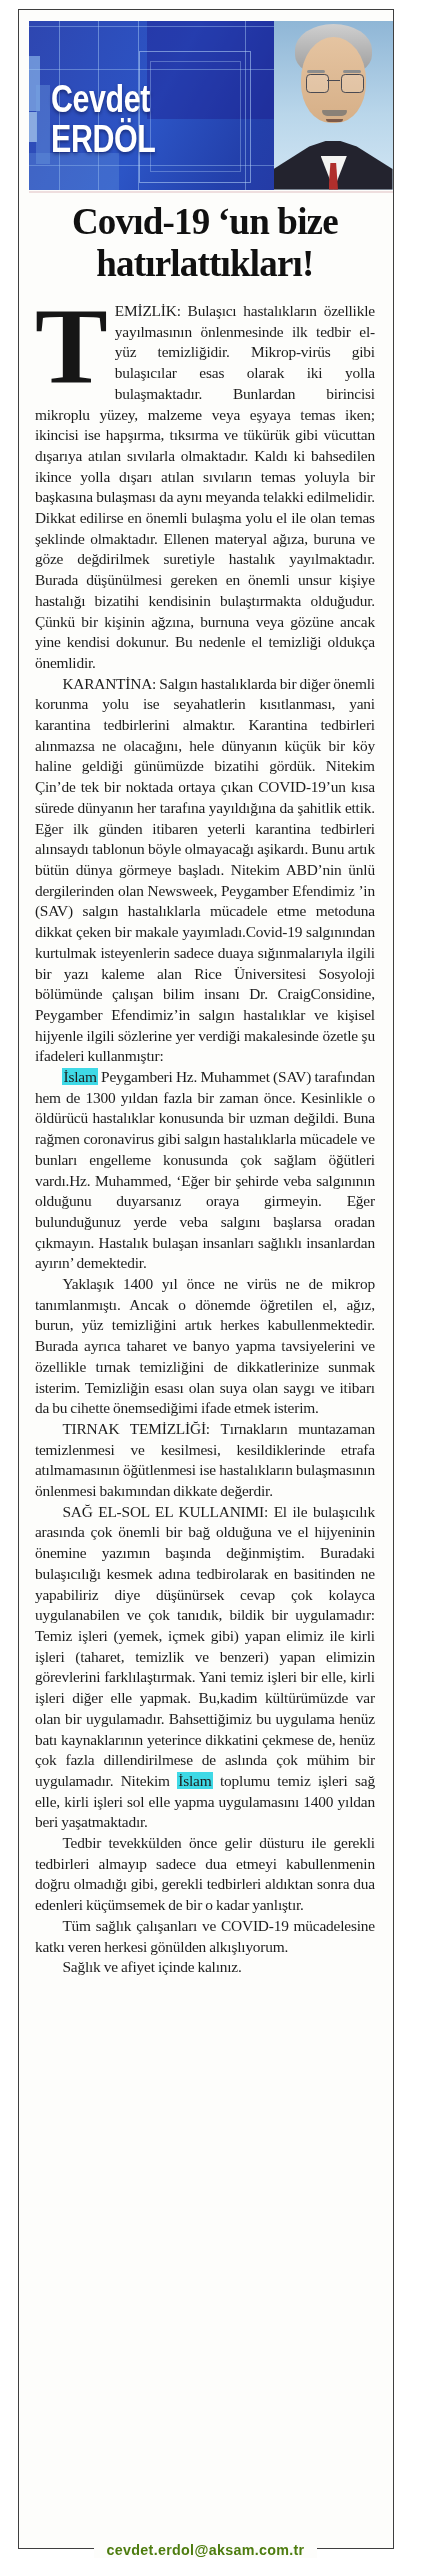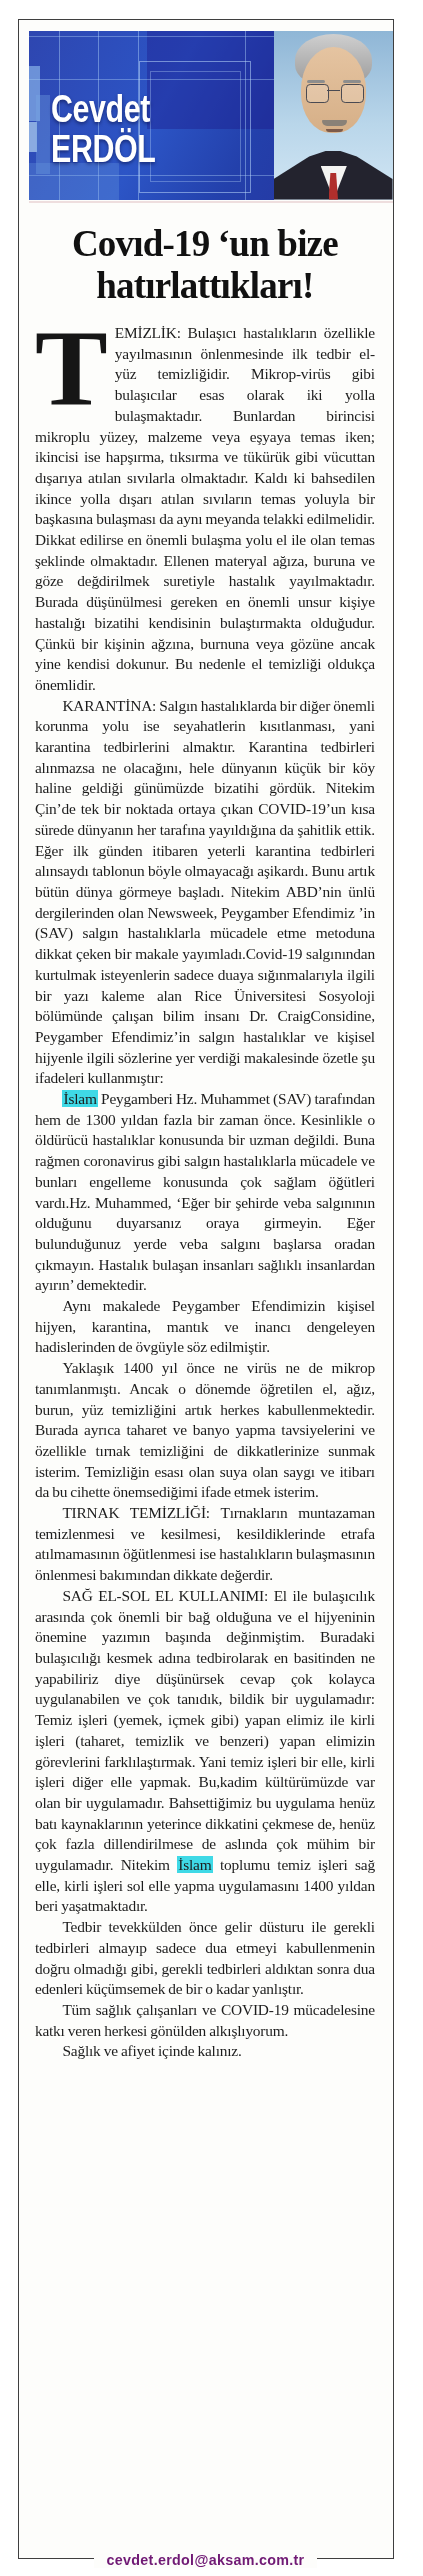--- a/index.html
+++ b/index.html
@@ -1,21 +1,21 @@
 <!DOCTYPE html>
 <html style="--hl-cyan: #3fd9e6; --hl-green: #46e14c;font-size:8.5px"><head>
 <meta charset="utf-8">
 <style>
   html,body{margin:0;padding:0;}
   body{
     width:424px;height:2576px;position:relative;background:#ffffff;
     font-family:"Liberation Serif",serif;color:#1c1c1c;overflow:hidden;
   }
   .frame{
-    position:absolute;left:17.5px;top:19px;width:376px;height:2540px;
+    position:absolute;left:17.5px;top:9px;width:376px;height:2540px;
     border:1.6px solid #3f3f3f;background:#fdfdfb;box-sizing:border-box;
   }
   
   .masthead{
     position:absolute;left:10px;top:10.6px;width:364px;height:169px;overflow:hidden;
     background:linear-gradient(118deg,#2e46b0 0%,#2c55c6 38%,#2340ab 62%,#28309b 100%);
   }
   .masthead .deco{position:absolute;}
   .d-darkrect{right:119px;top:0;width:127px;height:58%;background:rgba(28,26,138,.40);}
   .d-sq1{left:110px;top:30px;width:110px;height:130px;border:1.1px solid rgba(185,215,250,.55);}
@@ -57,21 +57,21 @@
     clip-path:polygon(0 100%,0 58%,30% 12%,45% 0,55% 0,70% 12%,100% 58%,100% 100%);}
   .p-shirt{position:absolute;left:47px;bottom:0;width:26.5px;height:34px;background:#f4f4f2;
     clip-path:polygon(0 0,100% 0,50% 100%);}
   .p-tie{position:absolute;left:55px;bottom:0;width:9.5px;height:26.5px;background:#b02f2c;
     clip-path:polygon(20% 0,80% 0,100% 100%,0 100%);}
   .m-underline{position:absolute;left:10px;top:181px;width:364px;height:2.1px;background:#eedede;}
   
   .content{position:absolute;left:16.4px;top:191px;width:340px;}
   .headline{
     font-weight:700;text-align:center;font-size:37px;line-height:42px;
-    letter-spacing:-0.8px;color:#111;margin:12px 0 16px 0;
+    letter-spacing:-0.8px;color:#111;margin:0 0 16px 0;
   }
   .article{
     text-align:justify;font-size:15.4px;line-height:20.7px;
     letter-spacing:-0.2px;word-spacing:-0.5px;color:#1c1c1c;
   }
   .article p{margin:0;text-indent:27.5px;}
   .article p.first{text-indent:0;}
   .lead{font-weight:400;}
   .dropcap{
     float:left;font-weight:700;color:#161616;
@@ -79,21 +79,21 @@
   }
   .hl-cyan{background:var(--hl-cyan,#3fd9e6);padding:0 1.1px;}
   .hl-green{background:var(--hl-green,#46e14c);padding:0 1.1px;}
   
   .footer{
     position:absolute;left:0;right:0;bottom:-10px;text-align:center;
   }
   .footer span{
     background:#fdfdfb;padding:0 12.7px;
     font-family:"Liberation Sans",sans-serif;font-weight:700;
-    font-size:14.3px;color:#701a75;letter-spacing:0.3px;
+    font-size:14.3px;color:#4d7c0f;letter-spacing:0.3px;
   }
 </style>
 </head>
 <body>
 
 <div class="frame">
 
   <div class="masthead">
     <div class="deco d-darkrect"></div>
     <div class="deco vl vl1"></div>
@@ -131,21 +131,20 @@
     </div>
   </div>
   <div class="m-underline"></div>
 
   <div class="content">
     <h1 class="headline">Covıd-19 ‘un bize hatırlattıkları!</h1>
     <div class="article">
         <p class="first"><span class="dropcap">T</span><span class="lead">EMİZLİK: </span><span>Bulaşıcı hastalıkların özellikle yayılmasının önlenmesinde ilk tedbir el-yüz temizliğidir. Mikrop-virüs gibi bulaşıcılar esas olarak iki yolla bulaşmaktadır. Bunlardan birincisi mikroplu yüzey, malzeme veya eşyaya temas iken; ikincisi ise hapşırma, tıksırma ve tükürük gibi vücuttan dışarıya atılan sıvılarla olmaktadır. Kaldı ki bahsedilen ikince yolla dışarı atılan sıvıların temas yoluyla bir başkasına bulaşması da aynı meyanda telakki edilmelidir. Dikkat edilirse en önemli bulaşma yolu el ile olan temas şeklinde olmaktadır. Ellenen materyal ağıza, buruna ve göze değdirilmek suretiyle hastalık yayılmaktadır. Burada düşünülmesi gereken en önemli unsur kişiye hastalığı bizatihi kendisinin bulaştırmakta olduğudur. Çünkü bir kişinin ağzına, burnuna veya gözüne ancak yine kendisi dokunur. Bu nedenle el temizliği oldukça önemlidir.</span></p>
         <p><span class="lead">KARANTİNA: </span><span>Salgın hastalıklarda bir diğer önemli korunma yolu ise seyahatlerin kısıtlanması, yani karantina tedbirlerini almaktır. Karantina tedbirleri alınmazsa ne olacağını, hele dünyanın küçük bir köy haline geldiği günümüzde bizatihi gördük. Nitekim Çin’de tek bir noktada ortaya çıkan COVID-19’un kısa sürede dünyanın her tarafına yayıldığına da şahitlik ettik. Eğer ilk günden itibaren yeterli karantina tedbirleri alınsaydı tablonun böyle olmayacağı aşikardı. Bunu artık bütün dünya görmeye başladı. Nitekim ABD’nin ünlü dergilerinden olan Newsweek, Peygamber Efendimiz ’in (SAV) salgın hastalıklarla mücadele etme metoduna dikkat çeken bir makale yayımladı.Covid-19 salgınından kurtulmak isteyenlerin sadece duaya sığınmalarıyla ilgili bir yazı kaleme alan Rice Üniversitesi Sosyoloji bölümünde çalışan bilim insanı Dr. CraigConsidine, Peygamber Efendimiz’in salgın hastalıklar ve kişisel hijyenle ilgili sözlerine yer verdiği makalesinde özetle şu ifadeleri kullanmıştır:</span></p>
         <p><span class="hl-cyan">İslam</span><span> Peygamberi Hz. Muhammet (SAV) tarafından hem de 1300 yıldan fazla bir zaman önce. Kesinlikle o öldürücü hastalıklar konusunda bir uzman değildi. Buna rağmen coronavirus gibi salgın hastalıklarla mücadele ve bunları engelleme konusunda çok sağlam öğütleri vardı.Hz. Muhammed, ‘Eğer bir şehirde veba salgınının olduğunu duyarsanız oraya girmeyin. Eğer bulunduğunuz yerde veba salgını başlarsa oradan çıkmayın. Hastalık bulaşan insanları sağlıklı insanlardan ayırın’ demektedir.</span></p>
-        <p><span>Aynı makalede Peygamber Efendimizin kişisel hijyen, karantina, mantık ve inancı dengeleyen hadislerinden de övgüyle söz edilmiştir.</span></p>
         <p><span>Yaklaşık 1400 yıl önce ne virüs ne de mikrop tanımlanmıştı. Ancak o dönemde öğretilen el, ağız, burun, yüz temizliğini artık herkes kabullenmektedir. Burada ayrıca taharet ve banyo yapma tavsiyelerini ve özellikle tırnak temizliğini de dikkatlerinize sunmak isterim. Temizliğin esası olan suya olan saygı ve itibarı da bu cihette önemsediğimi ifade etmek isterim.</span></p>
         <p><span class="lead">TIRNAK TEMİZLİĞİ: </span><span>Tırnakların muntazaman temizlenmesi ve kesilmesi, kesildiklerinde etrafa atılmamasının öğütlenmesi ise hastalıkların bulaşmasının önlenmesi bakımından dikkate değerdir.</span></p>
         <p><span class="lead">SAĞ EL-SOL EL KULLANIMI: </span><span>El ile bulaşıcılık arasında çok önemli bir bağ olduğuna ve el hijyeninin önemine yazımın başında değinmiştim. Buradaki bulaşıcılığı kesmek adına tedbirolarak en basitinden ne yapabiliriz diye düşünürsek cevap çok kolayca uygulanabilen ve çok tanıdık, bildik bir uygulamadır: Temiz işleri (yemek, içmek gibi) yapan elimiz ile kirli işleri (taharet, temizlik ve benzeri) yapan elimizin görevlerini farklılaştırmak. Yani temiz işleri bir elle, kirli işleri diğer elle yapmak. Bu,kadim kültürümüzde var olan bir uygulamadır. Bahsettiğimiz bu uygulama henüz batı kaynaklarının yeterince dikkatini çekmese de, henüz çok fazla dillendirilmese de aslında çok mühim bir uygulamadır. Nitekim </span><span class="hl-cyan">İslam</span><span> toplumu temiz işleri sağ elle, kirli işleri sol elle yapma uygulamasını 1400 yıldan beri yaşatmaktadır.</span></p>
         <p><span>Tedbir tevekkülden önce gelir düsturu ile gerekli tedbirleri almayıp sadece dua etmeyi kabullenmenin doğru olmadığı gibi, gerekli tedbirleri aldıktan sonra dua edenleri küçümsemek de bir o kadar yanlıştır.</span></p>
         <p><span>Tüm sağlık çalışanları ve COVID-19 mücadelesine katkı veren herkesi gönülden alkışlıyorum.</span></p>
         <p><span>Sağlık ve afiyet içinde kalınız.</span></p>
       </div>
   </div>
 
   <div class="footer">

